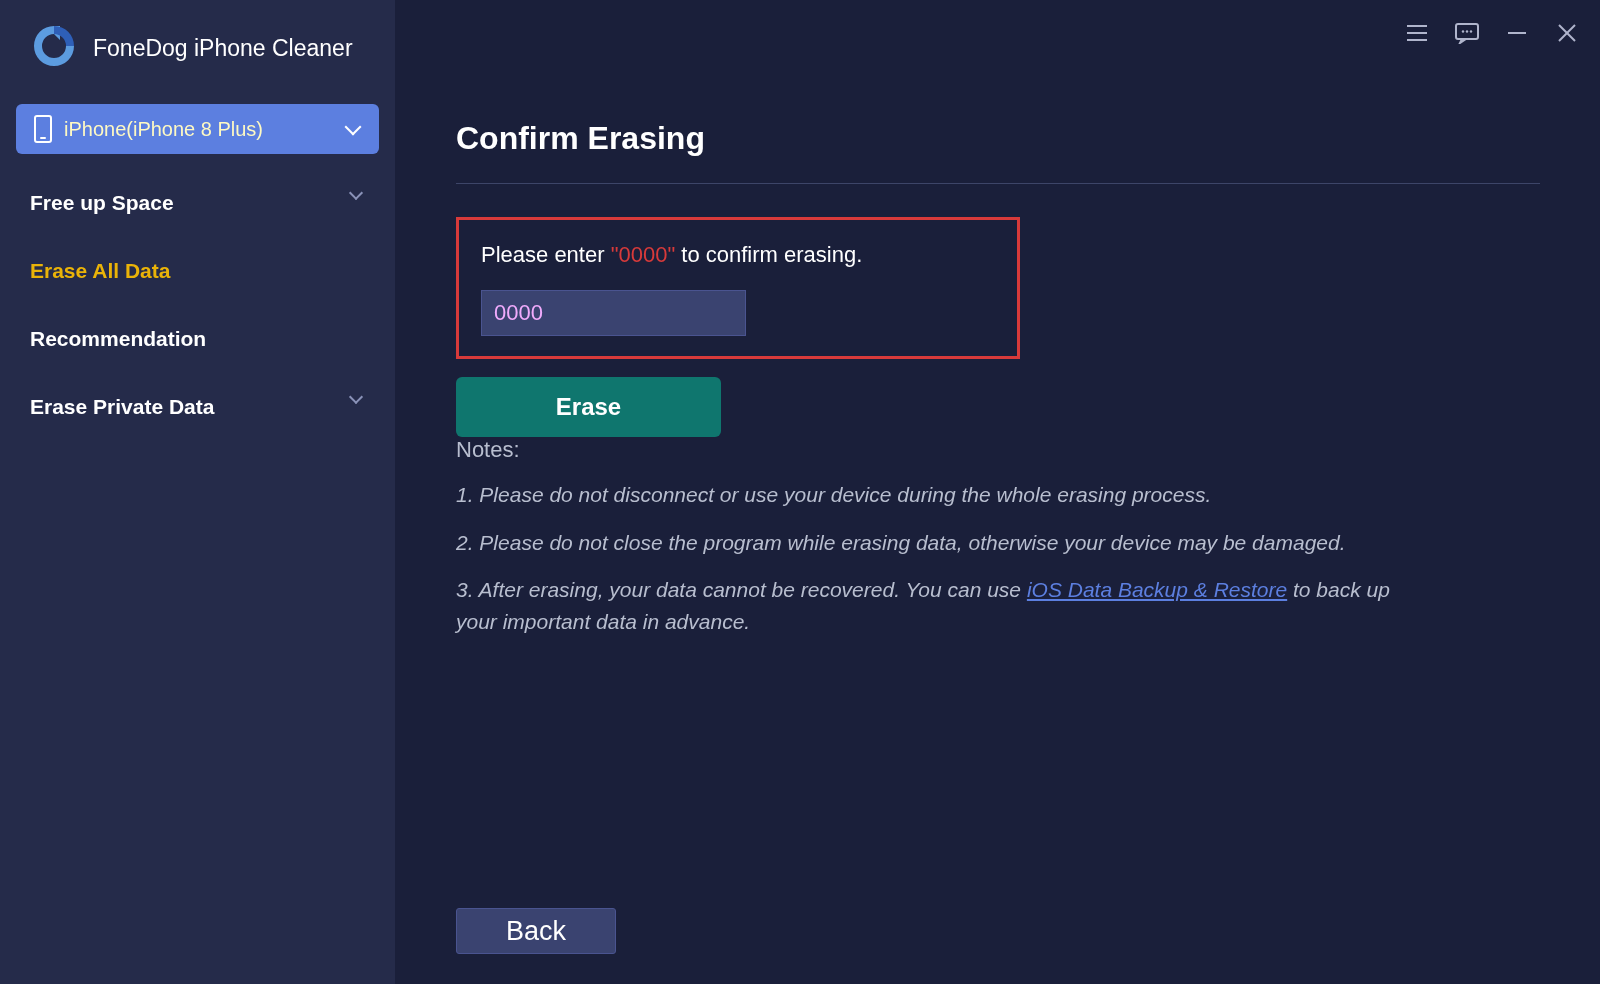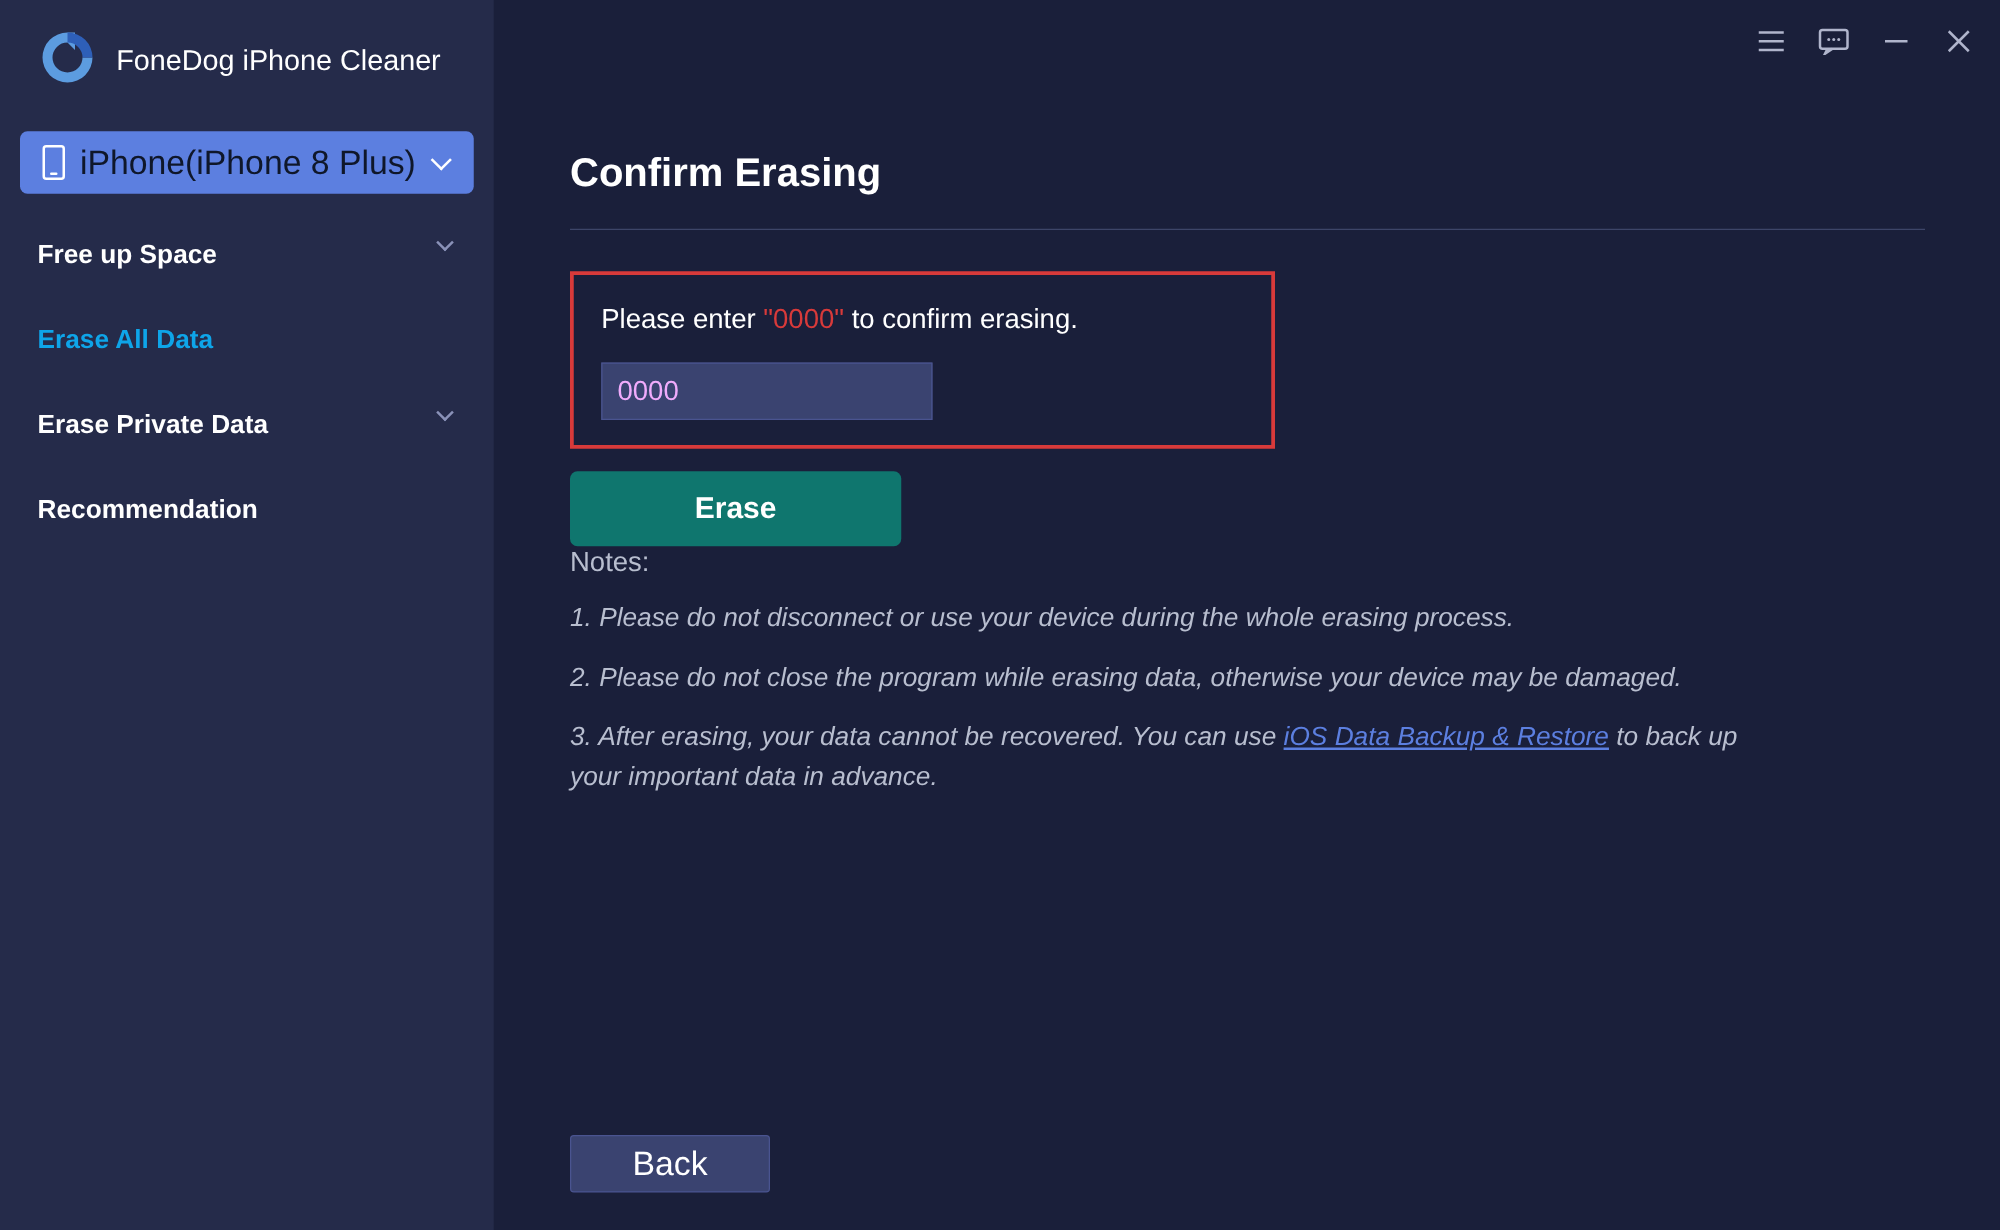--- a/index.html
+++ b/index.html
@@ -54,21 +54,21 @@
       content: '';
       position: absolute;
       bottom: 2px;
       left: 50%;
       transform: translateX(-50%);
       width: 6px;
       height: 2px;
       background: #fff;
       border-radius: 1px;
     }
-    .device-name { color: #0f172a; font-size: 27px; flex: 1; }
+    .device-name { color: #fef9c3; font-size: 20px; flex: 1; }
     .chevron-down {
       width: 16px;
       height: 10px;
       position: relative;
     }
     .chevron-down::before {
       content: '';
       position: absolute;
       width: 10px;
       height: 10px;
@@ -80,21 +80,21 @@
     }
     .menu-item {
       padding: 22px 30px;
       display: flex;
       justify-content: space-between;
       cursor: pointer;
       font-size: 21px;
       font-weight: 600;
       color: #fff;
     }
-    .menu-item.active { color: #0ea5e9; }
+    .menu-item.active { color: #eab308; }
     .menu-item .chevron-down::before { border-color: #8a92b8; width: 8px; height: 8px; }
     .main {
       flex: 1;
       padding: 120px 60px 30px 60px;
       position: relative;
       display: flex;
       flex-direction: column;
     }
     .title-bar {
       position: absolute;
@@ -188,25 +188,25 @@
   </div>
 
   <div class="menu-item">
     <span>Free up Space</span>
     <span class="chevron-down"></span>
   </div>
   <div class="menu-item active">
     <span>Erase All Data</span>
   </div>
   <div class="menu-item">
+    <span>Recommendation</span>
+  </div>
+  <div class="menu-item">
     <span>Erase Private Data</span>
     <span class="chevron-down"></span>
-  </div>
-  <div class="menu-item">
-    <span>Recommendation</span>
   </div>
 </div>
 
 <div class="main">
   <div class="title-bar">
     <span class="title-btn">
       <svg width="24" height="20" viewBox="0 0 24 20">
           <line x1="2" y1="3" x2="22" y2="3" stroke="currentColor" stroke-width="2"></line>
           <line x1="2" y1="10" x2="22" y2="10" stroke="currentColor" stroke-width="2"></line>
           <line x1="2" y1="17" x2="22" y2="17" stroke="currentColor" stroke-width="2"></line>

